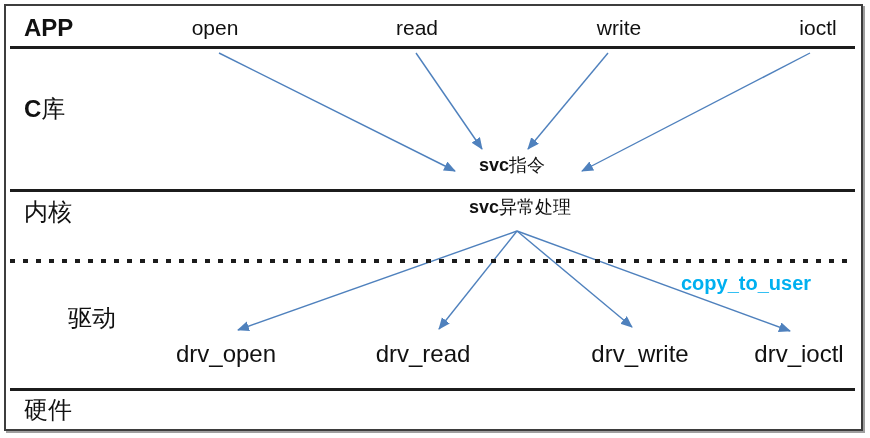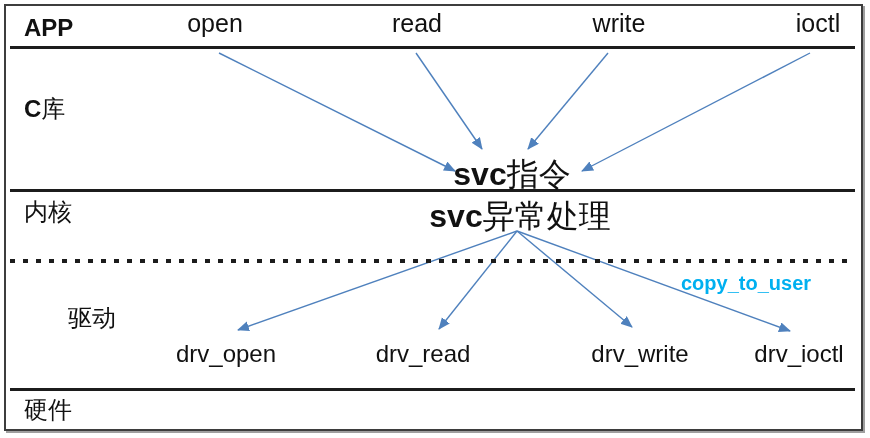--- a/index.html
+++ b/index.html
@@ -24,26 +24,26 @@
   .arrows{position:absolute;left:0;top:0;width:870px;height:438px;pointer-events:none;}
   .lbl{position:absolute;white-space:nowrap;line-height:1.2;}
   .layer{left:24px;font-size:24px;}
   .layer-app{top:14px;}
   .layer-clib{top:58px;margin-top:37px;}
   .layer-kernel{top:198px;text-align:right;}
   .layer-driver{top:304px;margin-left:44px;}
   .layer-hardware{top:396px;}
   .latin{font-weight:700;font-family:"Liberation Sans","DejaVu Sans",sans-serif;}
   .cjk{font-family:"Liberation Serif","DejaVu Serif",serif;}
-  .syscall{top:8px;font-size:25px;transform:translateX(-50%);}
+  .syscall{top:15px;font-size:21px;transform:translateX(-50%);}
   .sc-open{left:215px;}
   .sc-read{left:417px;}
   .sc-write{left:619px;}
   .sc-ioctl{left:818px;}
-  .svc-node{font-size:32px;transform:translateX(-50%);}
+  .svc-node{font-size:18px;transform:translateX(-50%);}
   .svc-instruction{left:512px;top:155px;}
   .svc-exception{left:520px;top:197px;}
   .drv{top:340px;font-size:24px;transform:translateX(-50%);}
   .drv-open{left:226px;}
   .drv-read{left:423px;}
   .drv-write{left:640px;}
   .drv-ioctl{left:799px;}
   .ann{font-weight:700;font-size:20px;text-align:right;}
   .ann-copy-to{left:681px;top:271px;}
   .ann-copy-from{left:681px;top:293px;}

